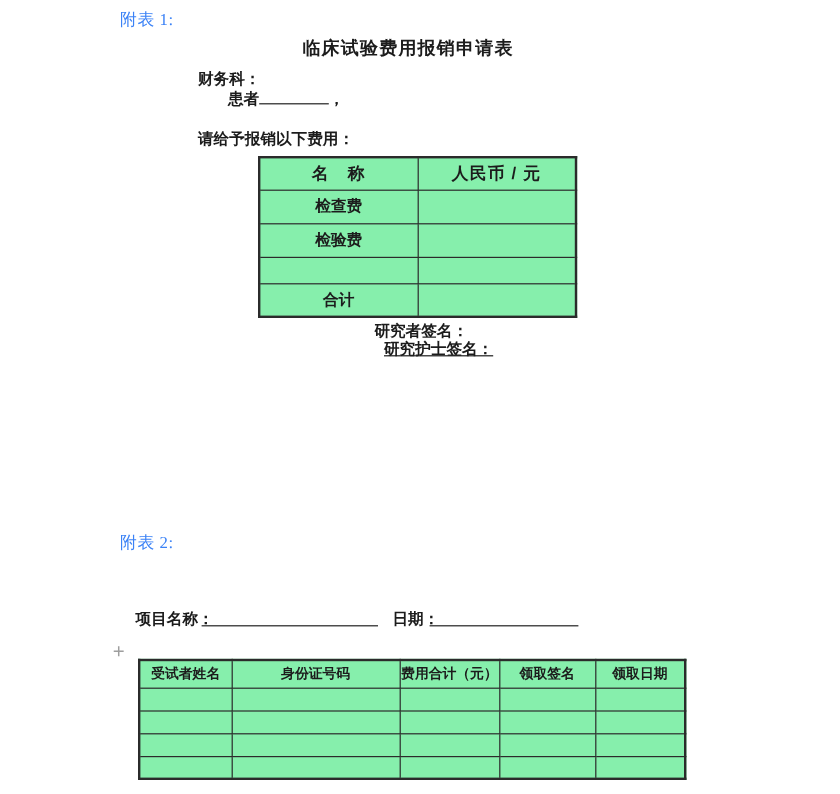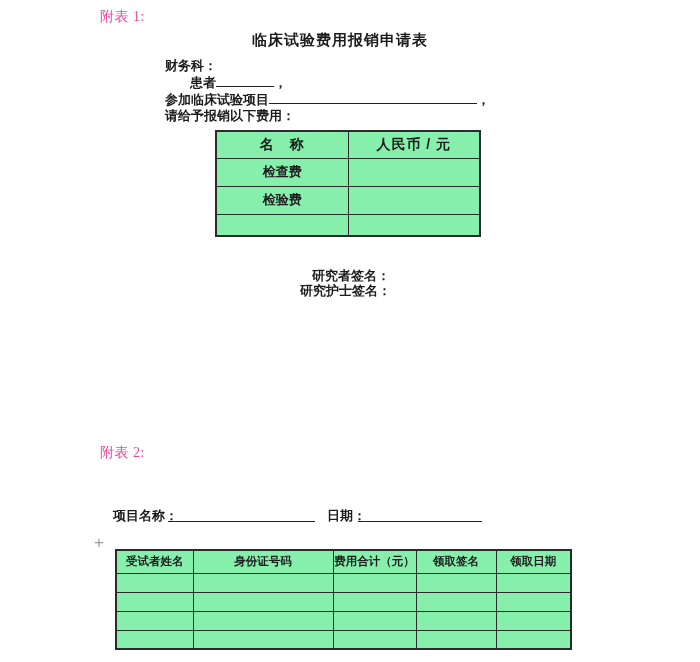--- a/index.html
+++ b/index.html
@@ -5,21 +5,21 @@
   html,body { margin:0; padding:0; background:#ffffff; }
   .page {
     position:relative; width:700px; height:662px; background:#ffffff;
     font-family:"Liberation Sans", sans-serif; color:#1c1c1c; overflow:hidden;
   }
   .abs { position:absolute; }
 
   
   .appendix {
     font-family:"Liberation Serif", serif;
-    color:#ec4899; font-size:14px; font-weight:400; letter-spacing:0.5px;
+    color:#3b82f6; font-size:14px; font-weight:400; letter-spacing:0.5px;
   }
 
   
   .doc-title { font-weight:700; text-align:center; letter-spacing:1px; }
   .title1 { left:170px; top:31px; width:340px; font-size:15px; }
   .title2 { left:128px; top:479px; width:400px; font-size:17px; }
 
   
   .line { font-size:13px; font-weight:700; white-space:nowrap; }
 
@@ -61,23 +61,20 @@
   <div class="abs appendix" style="left:100px; top:8px;">附表 1:</div>
 
   <div class="abs doc-title title1">临床试验费用报销申请表</div>
 
   <div class="abs line" style="left:165px; top:57px;">财务科：</div>
 
   <div class="abs line" style="left:190px; top:73px;">
     <span>患者</span><span class="blank blank-patient"></span><span>，</span>
   </div>
 
-  <div class="abs line" style="left:165px; top:90px;">
-    <span>参加临床试验项目</span><span class="blank blank-project"></span><span>，</span>
-  </div>
 
   <div class="abs line" style="left:165px; top:107px;">请给予报销以下费用：</div>
 
   <table class="t1">
     <colgroup>
         <col style="width:132px">
         <col style="width:132px">
       </colgroup>
     <tbody>
         <tr style="height:27px;">
@@ -89,25 +86,29 @@
       <td></td>
     </tr>
     <tr style="height:28px;">
       <td>检验费</td>
       <td></td>
     </tr>
     <tr style="height:22px;">
       <td></td>
       <td></td>
     </tr>
+    <tr style="height:28px;">
+      <td>合计</td>
+      <td></td>
+    </tr>
   </tbody>
     </table>
 
   <div class="abs sig" style="left:312px; top:267px;">研究者签名：</div>
-  <div class="abs sig" style="left:300px; top:282px;">研究护士签名：</div>
+  <div class="abs sig" style="left:320px; top:282px;text-decoration:underline;">研究护士签名：</div>
 
 
   <div class="abs appendix" style="left:100px; top:444px;">附表 2:</div>
 
 
   <div class="abs line" style="left:113px; top:507px;">项目名称：</div>
   <span class="blank-abs" style="left:168px; top:508px; width:147px;"></span>
 
   <div class="abs line" style="left:327px; top:507px;">日期：</div>
   <span class="blank-abs" style="left:358px; top:508px; width:124px;"></span>

